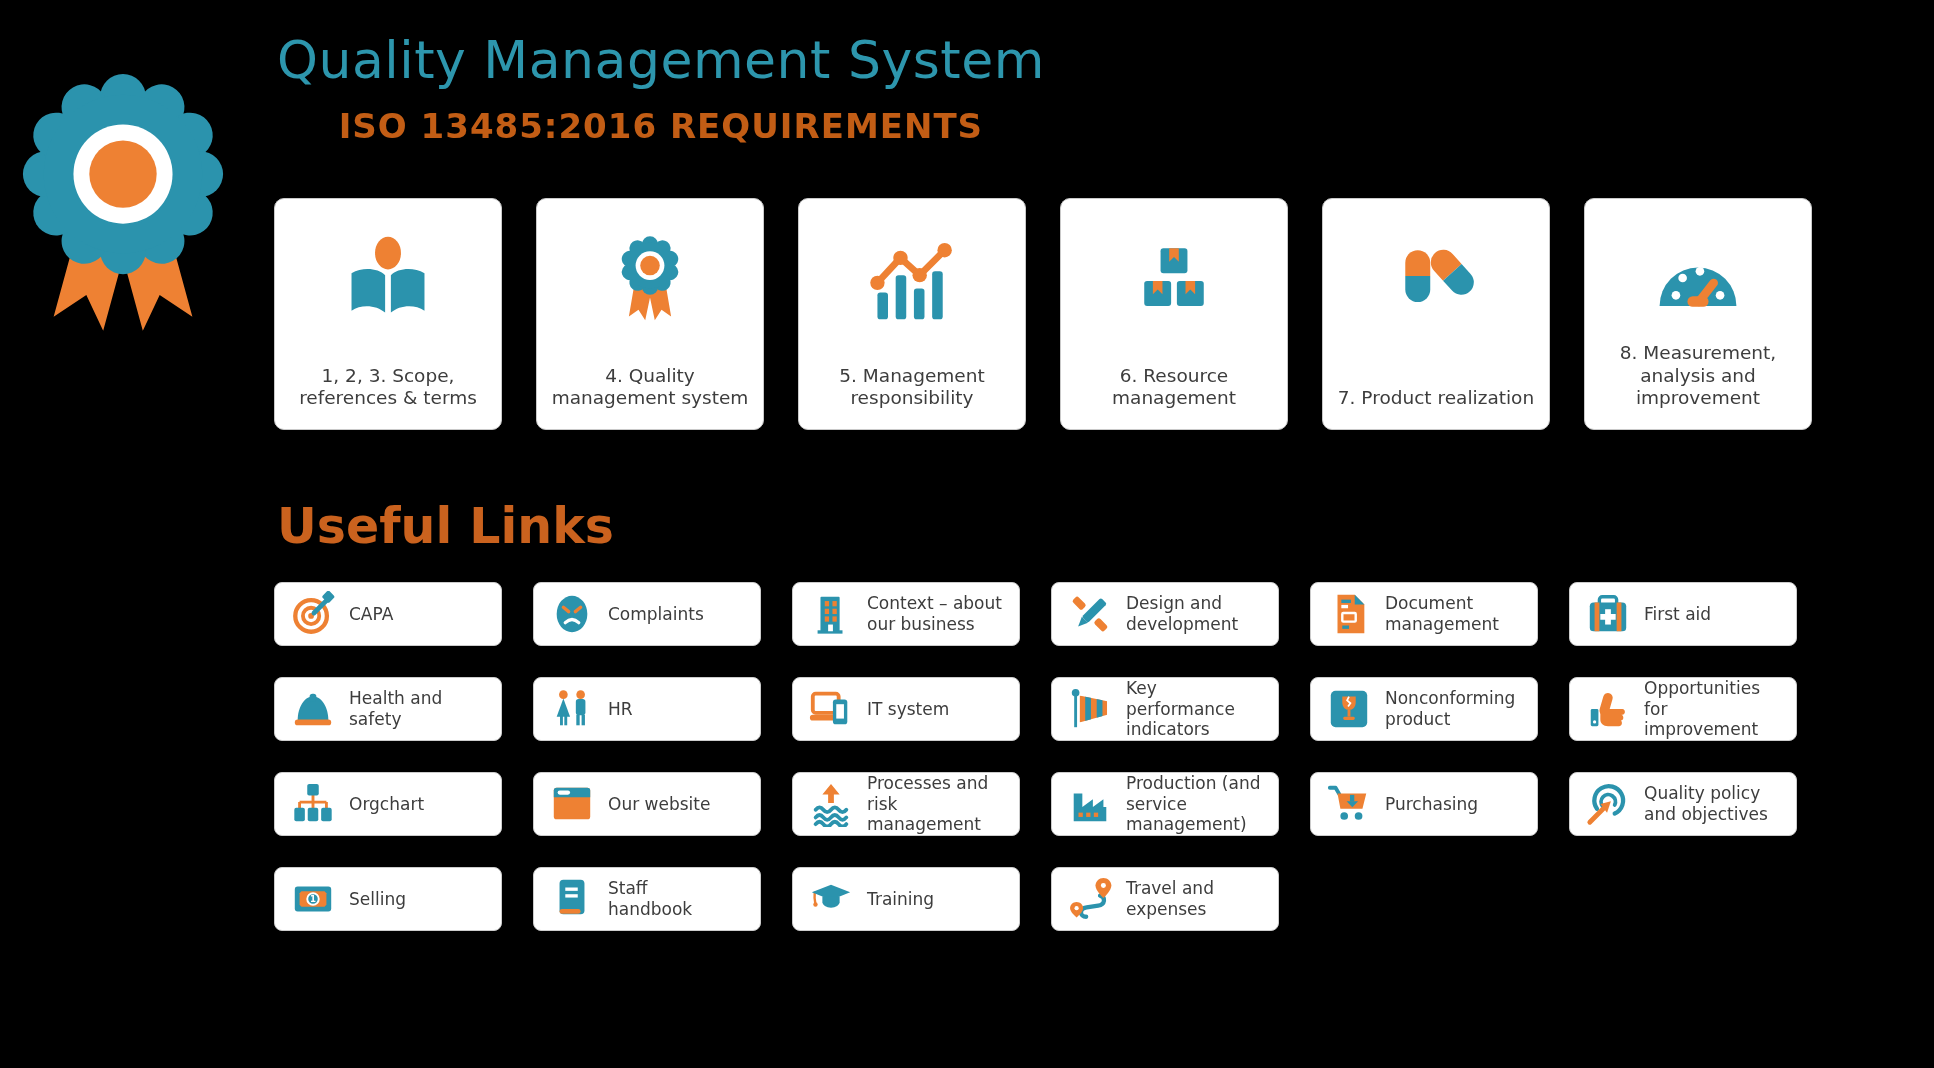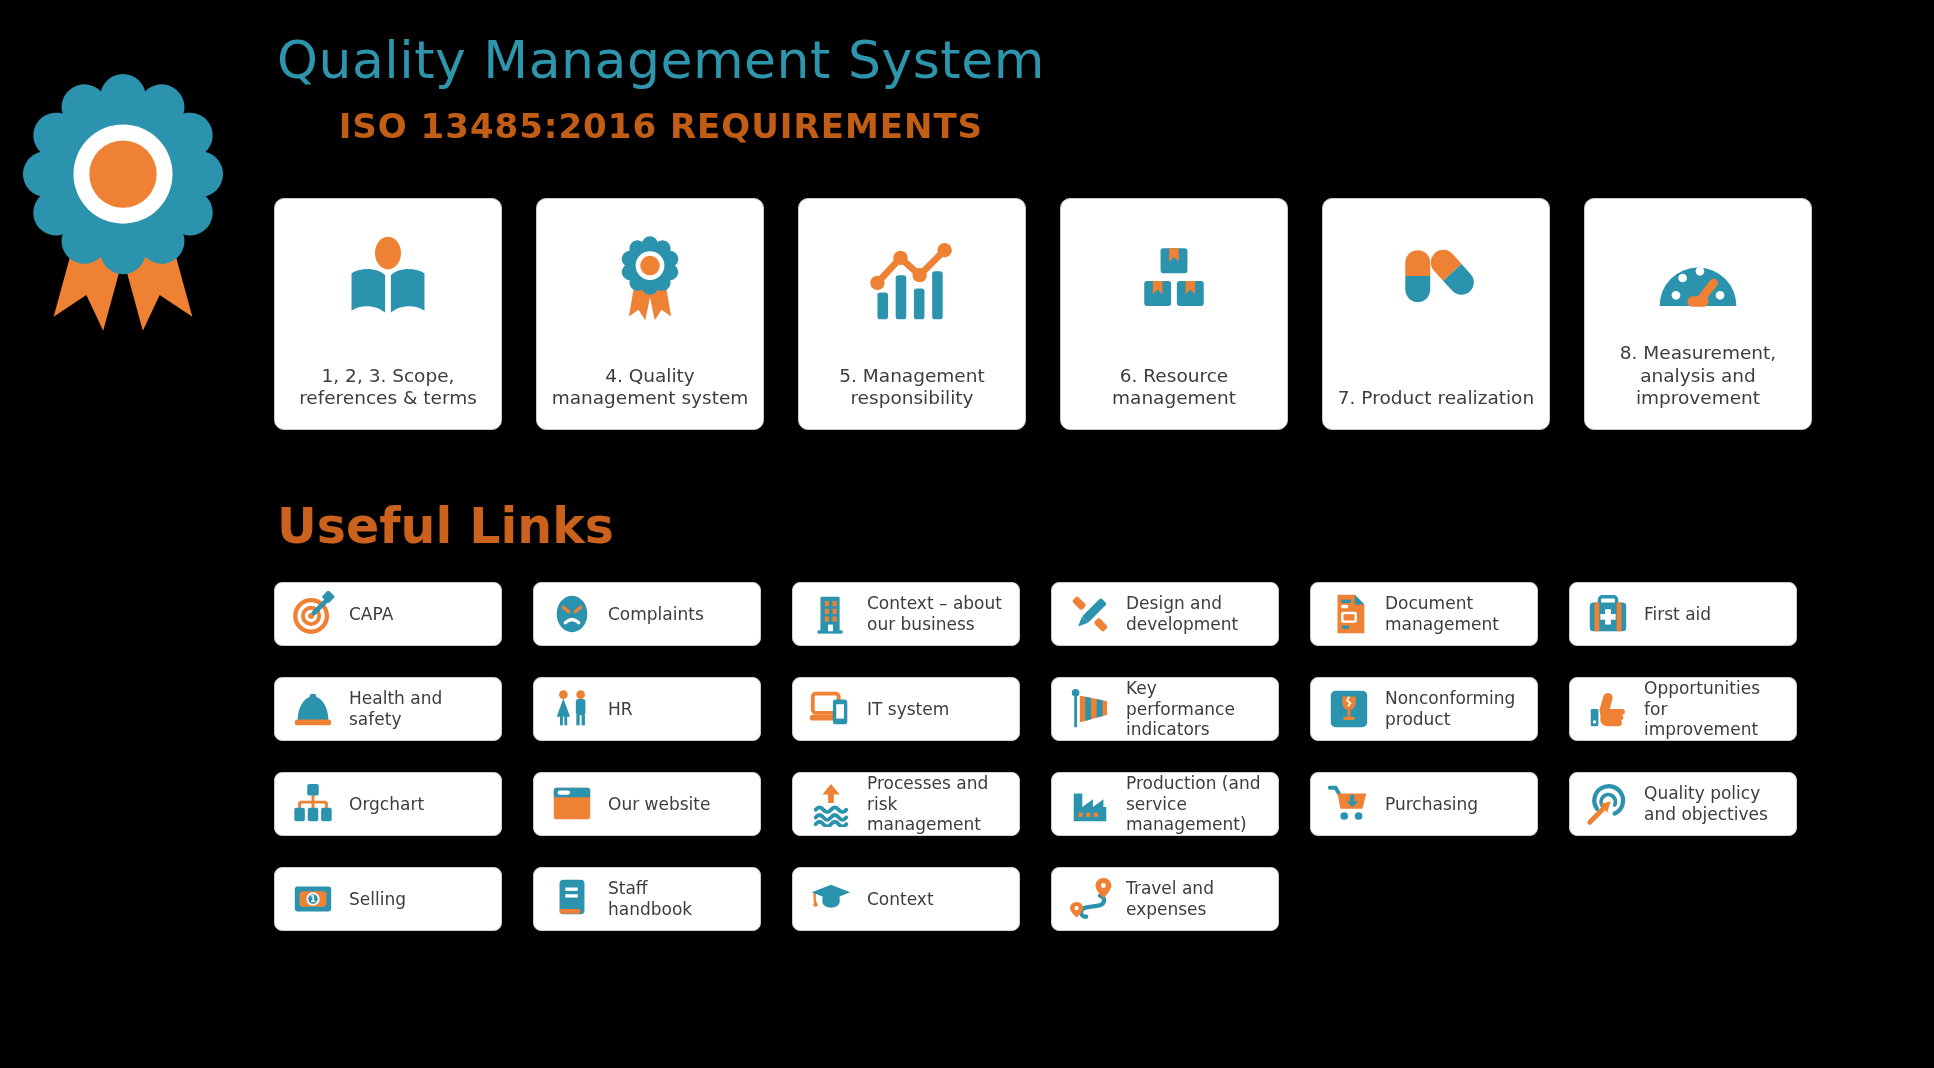--- a/index.html
+++ b/index.html
@@ -487,21 +487,21 @@
 
     <div class="lc">
       <div class="lc-icon">
         <svg width="46" height="46" viewBox="0 0 48 48">
           <path class="os" d="M7 17.5 Q6.5 24 7.5 27.5" stroke-width="2.5" stroke-linecap="round"></path>
           <circle class="o" cx="7.8" cy="29.8" r="2.3"></circle>
           <polygon class="t" points="4,17 24,9 44,17 24,25"></polygon>
           <path class="t" d="M15 21.5 v6 a9 5.5 0 0 0 18 0 v-6 z"></path>
         </svg>
       </div>
-      <div class="lc-label">Context</div>
+      <div class="lc-label">Training</div>
     </div>
 
     <div class="lc">
       <div class="lc-icon">
         <svg width="46" height="46" viewBox="0 0 48 48">
           <path class="ts" d="M20 42.5 C13 42.5 12.5 34 20.5 32.8 L32.5 31 C40 29.8 40.5 22 34.5 20.5" stroke-width="4.5" stroke-linecap="round"></path>
           <path class="o" d="M10 27 c-3.8 0 -6.8 3 -6.8 6.4 c0 4.6 6.8 9.8 6.8 9.8 c0 0 6.8 -5.2 6.8 -9.8 C16.8 30 13.8 27 10 27 Z"></path>
           <circle class="w" cx="10" cy="33.6" r="2.2"></circle>
           <path class="o" d="M38 2 c-4.6 0 -8.3 3.6 -8.3 8 c0 5.6 8.3 13 8.3 13 c0 0 8.3 -7.4 8.3 -13 C46.3 5.6 42.6 2 38 2 Z"></path>
           <circle class="w" cx="38" cy="10" r="2.6"></circle>

